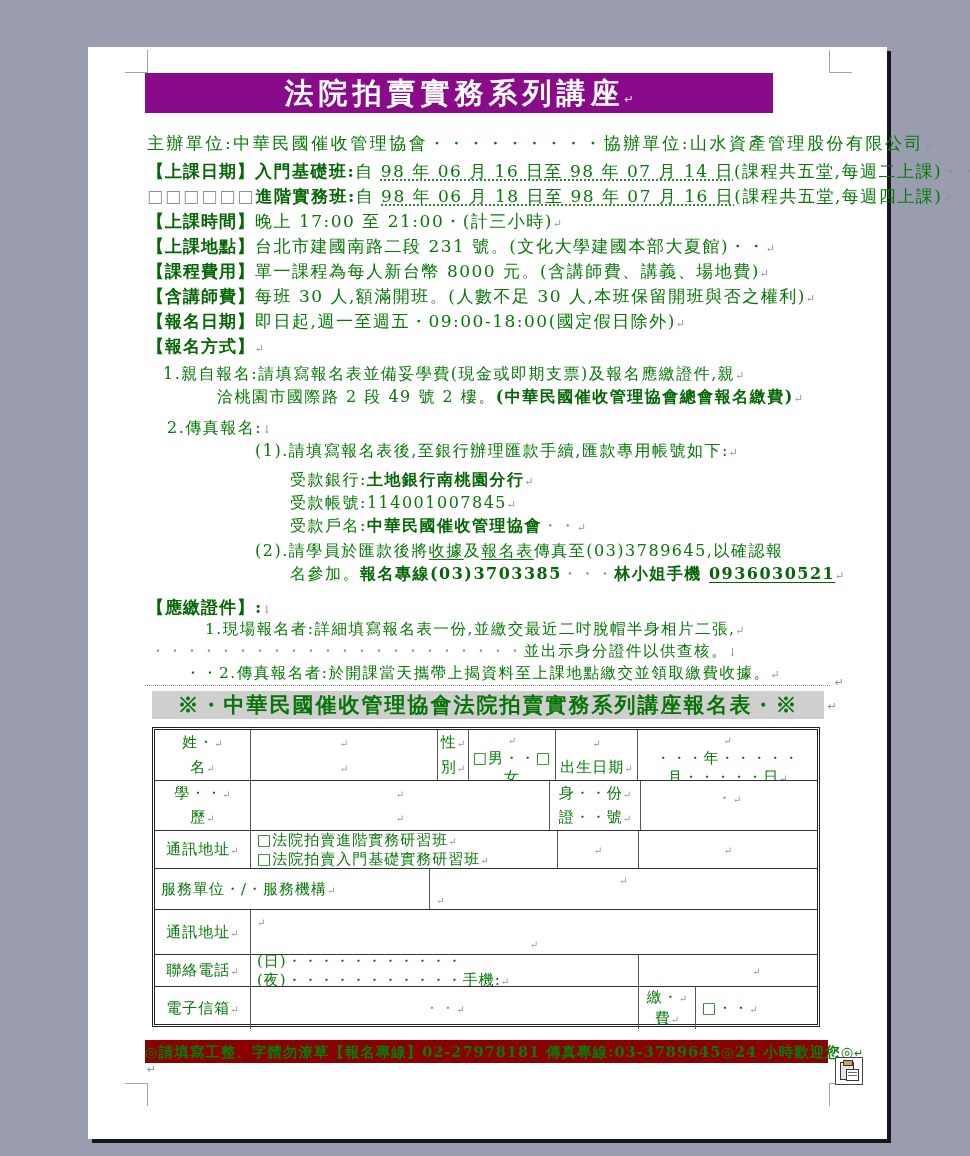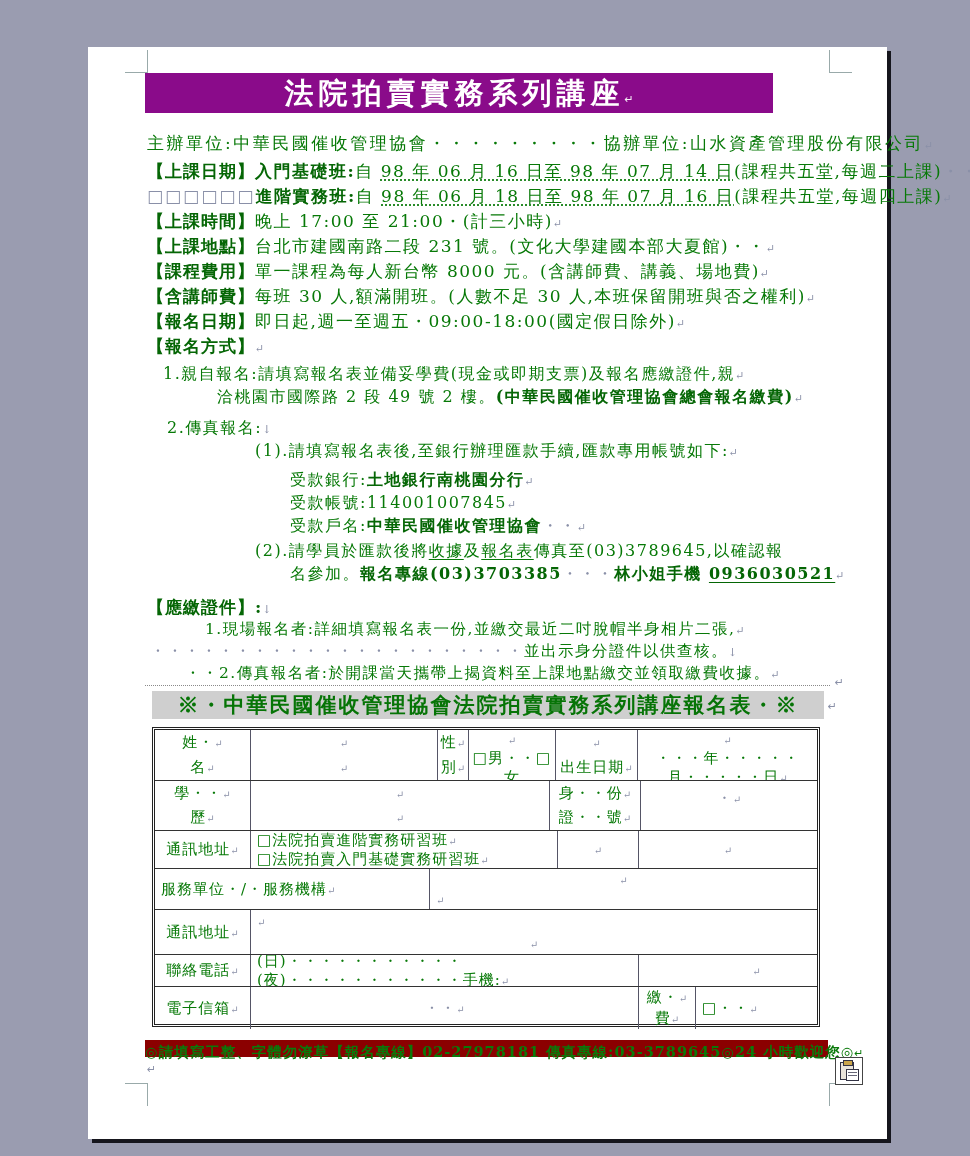--- a/index.html
+++ b/index.html
@@ -73,21 +73,21 @@
     border-right:1px solid #556;box-sizing:border-box;
     display:flex;flex-direction:column;justify-content:space-around;
     color:#077907;font-size:15px;letter-spacing:1px;overflow:hidden;
   }
   .fc:last-child{border-right:none;flex:1;}
   .fc .cl{text-align:center;line-height:1.25;}
   .fc .cl.left{text-align:left;padding-left:6px;}
   .ftable .pm{font-size:10px;}
 
   .footer-bar{
-    position:absolute;left:-2px;top:993px;width:683px;height:17px;
+    position:absolute;left:-2px;top:993px;width:683px;height:23px;
     background:#8b0000;text-align:center;line-height:23px;white-space:nowrap;
   }
   .footer-bar .t{
     color:#0a7a0a;font-weight:bold;font-size:14.5px;letter-spacing:1px;
     font-family:"DejaVu Serif","Liberation Serif",serif;
   }
   .tail-pm{position:absolute;left:0px;top:1016px;}
 
   .paste-icon{
     position:absolute;left:747px;top:1010px;width:26px;height:26px;

